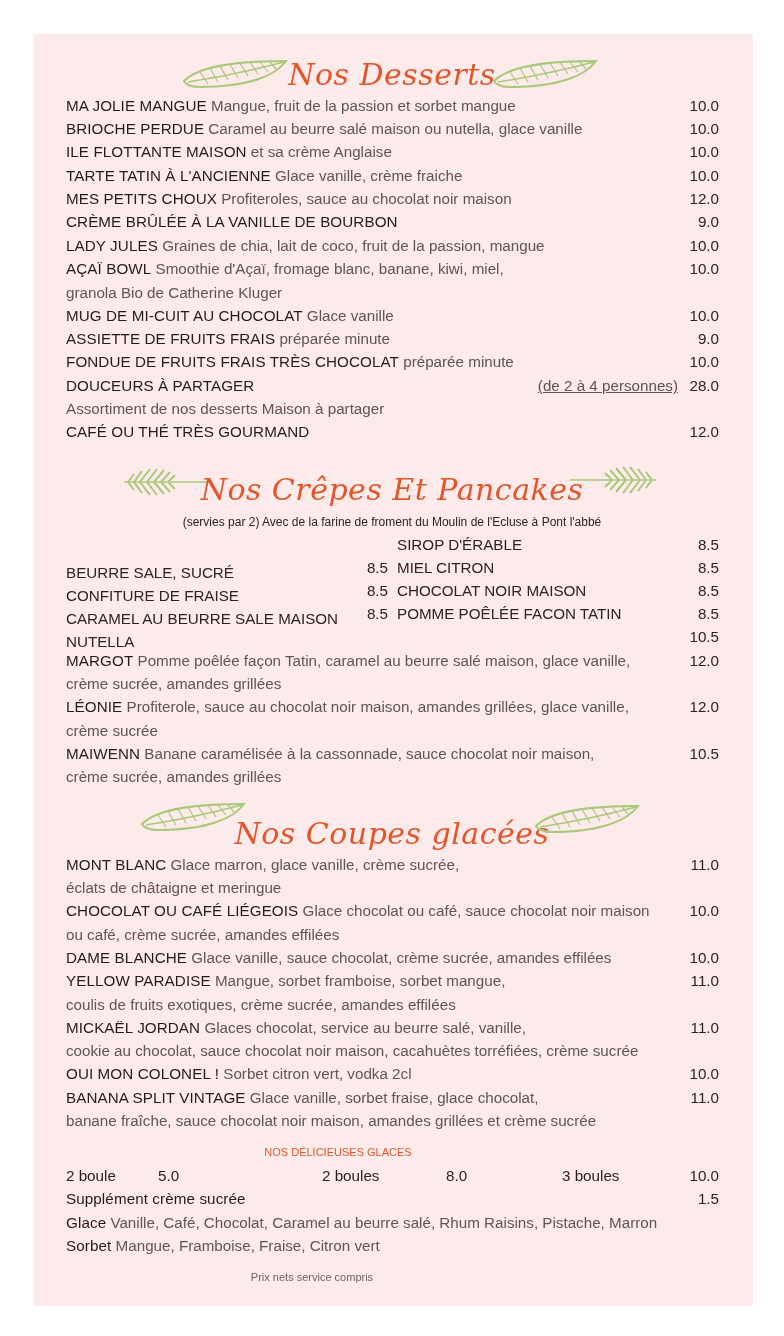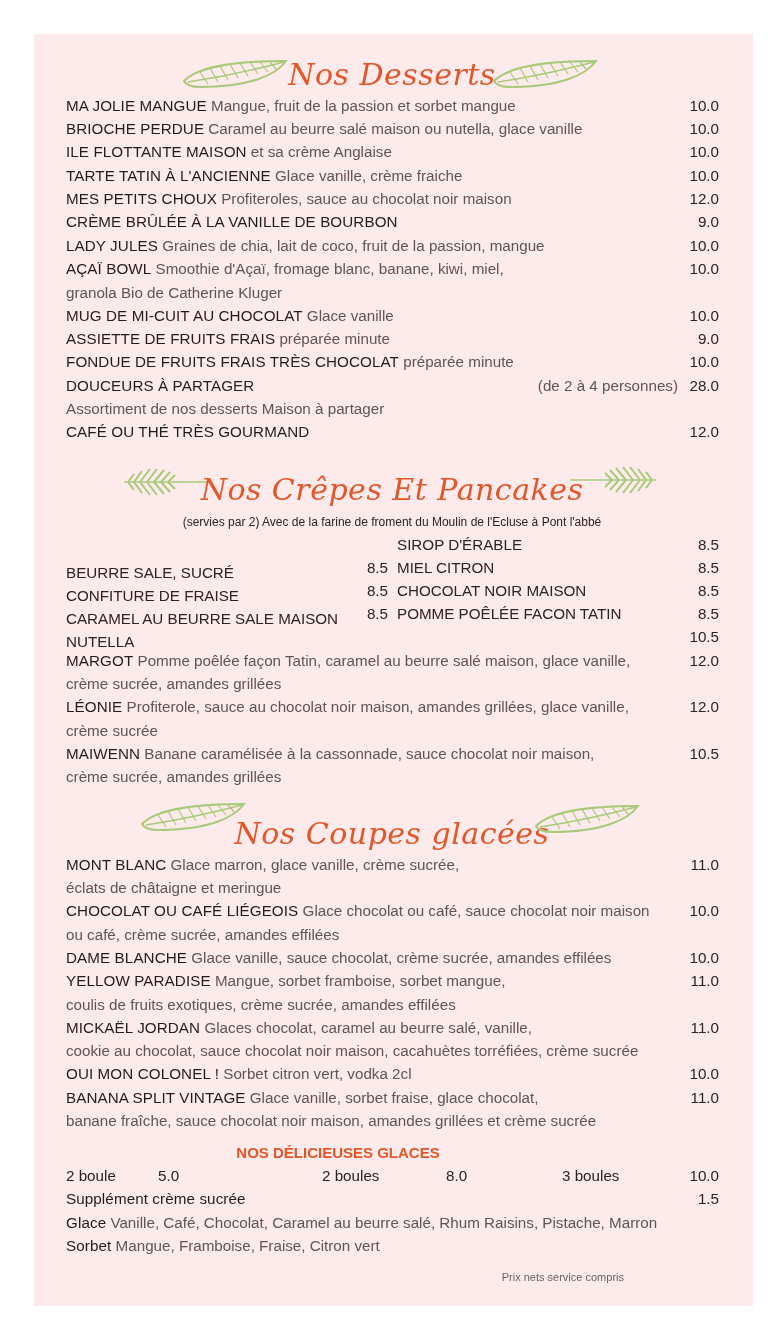--- a/index.html
+++ b/index.html
@@ -5,39 +5,39 @@
   html, body { margin: 0; padding: 0; background: #ffffff; }
   body { width: 784px; height: 1336px; position: relative; overflow: hidden;
          font-family: "Liberation Sans", "DejaVu Sans", sans-serif; }
   .panel { position: absolute; left: 34px; top: 34px; width: 719px; height: 1272px;
            background: #fdeaea; }
   .row { position: absolute; left: 66px; width: 653px; height: 23px; font-size: 15.2px;
          line-height: 23px; color: #2b2326; white-space: nowrap; }
   .row .name { color: #231c1f; letter-spacing: 0.1px; margin-top: 12px; }
   .row .desc { color: #5e5558; }
   .row .price { position: absolute; right: 0; top: 0; color: #2b2326; }
-  .row .note { position: absolute; right: 41px; top: 0; color: #5e5558; }
+  .row .note { position: absolute; right: 41px; top: 0; color: #5e5558; text-decoration: underline; }
   .cont { position: absolute; left: 66px; font-size: 15.2px; line-height: 23px; color: #5e5558; white-space: nowrap; }
   .title { position: absolute; left: 0; width: 784px; text-align: center;
            font-family: "DejaVu Serif", serif; font-style: italic; color: #e2562a;
            font-size: 30px; line-height: 40px; letter-spacing: 0.5px; }
   .leaf { position: absolute; }
   .sub { position: absolute; left: 0; width: 784px; text-align: center; font-size: 12px;
          line-height: 16px; color: #2b2326; }
   .col2 { position: absolute; left: 66px; width: 653px; height: 23px; font-size: 15.2px; line-height: 23px;
           color: #2b2326; white-space: nowrap; }
   .col2 .l { position: absolute; left: 0; margin-top: 28px; }
   .col2 .lp { position: absolute; left: 0; width: 322px; text-align: right; }
   .col2 .r { position: absolute; left: 331px; }
   .col2 .rp { position: absolute; right: 0; }
   .glaces-head { position: absolute; left: 0; width: 676px; text-align: center; color: #e2562a;
-                 font-weight: bold; font-size: 15px; line-height: 23px; }
+                 font-weight: normal; font-size: 11px; line-height: 23px; }
   .boules { position: absolute; left: 66px; width: 653px; height: 23px; font-size: 15.2px; line-height: 23px; color: #2b2326; }
   .boules span { position: absolute; top: 0; }
-  .footer { position: absolute; left: 0; width: 624px; text-align: right; font-size: 11px; color: #6d6266; }
+  .footer { position: absolute; left: 0; width: 624px; text-align: center; font-size: 11px; color: #6d6266; }
 </style>
 </head>
 <body>
 
 <div class="panel"></div>
 
 <svg class="leaf" style="left:180px;top:57px" width="110" height="34" viewBox="0 0 110 34">
   <path d="M4 24 C20 8, 60 4, 106 4 C96 18, 70 30, 20 30 C12 30, 6 28, 4 24 Z" fill="none" stroke="#a9c97a" stroke-width="2"></path>
   <path d="M8 25 C40 20, 70 14, 104 5" stroke="#a9c97a" stroke-width="1.5" fill="none"></path>
   <g stroke="#a9c97a" stroke-width="1.2">
@@ -186,21 +186,21 @@
   </g>
 </svg>
 
 <div class="row" style="top:853px"><span class="name">MONT BLANC</span> <span class="desc">Glace marron, glace vanille, crème sucrée,</span><span class="price">11.0</span></div>
 <div class="cont" style="top:876px">éclats de châtaigne et meringue</div>
 <div class="row" style="top:899px"><span class="name">CHOCOLAT OU CAFÉ LIÉGEOIS</span> <span class="desc">Glace chocolat ou café, sauce chocolat noir maison</span><span class="price">10.0</span></div>
 <div class="cont" style="top:923px">ou café, crème sucrée, amandes effilées</div>
 <div class="row" style="top:946px"><span class="name">DAME BLANCHE</span> <span class="desc">Glace vanille, sauce chocolat, crème sucrée, amandes effilées</span><span class="price">10.0</span></div>
 <div class="row" style="top:969px"><span class="name">YELLOW PARADISE</span> <span class="desc">Mangue, sorbet framboise, sorbet mangue,</span><span class="price">11.0</span></div>
 <div class="cont" style="top:993px">coulis de fruits exotiques, crème sucrée, amandes effilées</div>
-<div class="row" style="top:1016px"><span class="name">MICKAËL JORDAN</span> <span class="desc">Glaces chocolat, caramel au beurre salé, vanille,</span><span class="price">11.0</span></div>
+<div class="row" style="top:1016px"><span class="name">MICKAËL JORDAN</span> <span class="desc">Glaces chocolat, service au beurre salé, vanille,</span><span class="price">11.0</span></div>
 <div class="cont" style="top:1039px">cookie au chocolat, sauce chocolat noir maison, cacahuètes torréfiées, crème sucrée</div>
 <div class="row" style="top:1062px"><span class="name">OUI MON COLONEL !</span> <span class="desc">Sorbet citron vert, vodka 2cl</span><span class="price">10.0</span></div>
 <div class="row" style="top:1086px"><span class="name">BANANA SPLIT VINTAGE</span> <span class="desc">Glace vanille, sorbet fraise, glace chocolat,</span><span class="price">11.0</span></div>
 <div class="cont" style="top:1109px">banane fraîche, sauce chocolat noir maison, amandes grillées et crème sucrée</div>
 
 <div class="glaces-head" style="top:1141px">NOS DÉLICIEUSES GLACES</div>
 <div class="boules" style="top:1164px">
   <span style="left:0">2 boule</span>
   <span style="left:92px">5.0</span>
   <span style="left:256px">2 boules</span>

